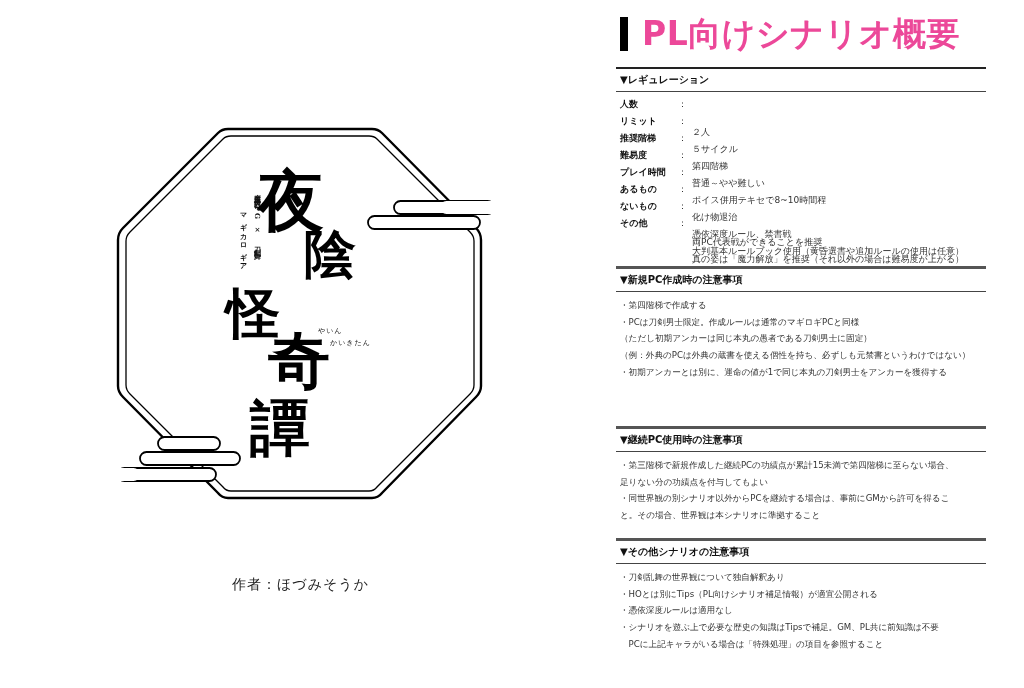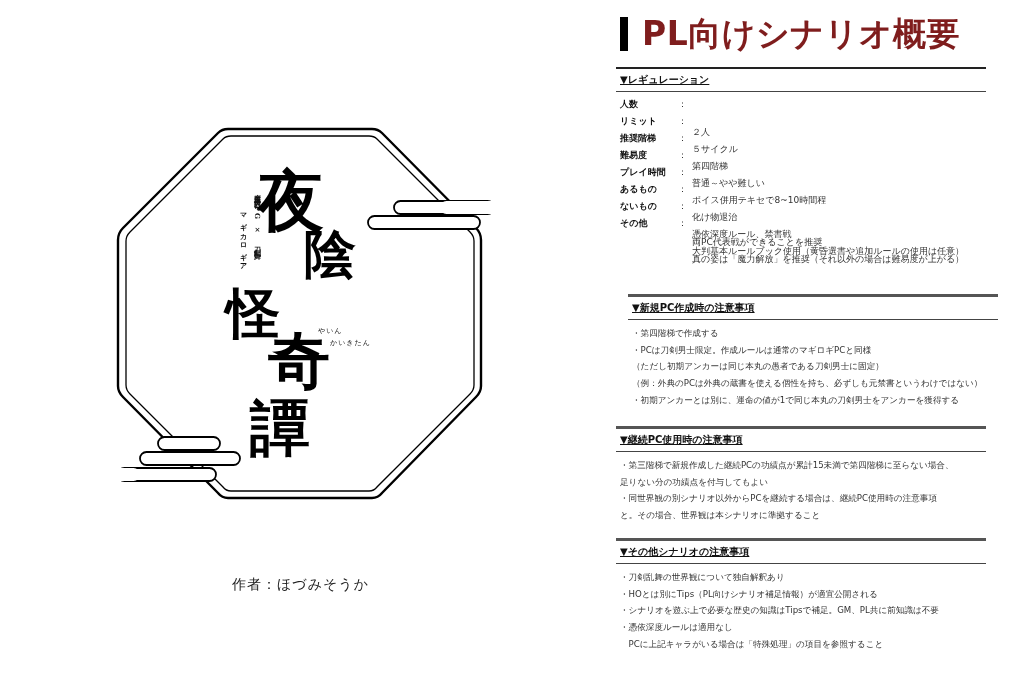--- a/index.html
+++ b/index.html
@@ -10,24 +10,24 @@
   .big-char { position:absolute; font-family:"DejaVu Serif", serif; font-weight:bold; color:#000; line-height:1; }
   .subtitle-col { position:absolute; writing-mode:vertical-rl; font-family:"DejaVu Serif", serif;
                   font-size:7px; font-weight:bold; letter-spacing:2px; color:#111; }
   .ruby { position:absolute; font-size:7px; color:#111; letter-spacing:1px; }
   .author { position:absolute; left:232px; top:576px; font-size:14px; color:#222;
             font-family:"DejaVu Serif", serif; letter-spacing:1px; }
 
   .right-page { position:absolute; left:600px; top:0; width:424px; height:688px; }
   .page-title { position:absolute; left:20px; top:12px; height:44px; display:flex; align-items:center; }
   .title-bar { width:8px; height:34px; background:#000; margin-right:14px; }
-  .title-text { font-size:33px; font-weight:bold; color:#7f1d1d; letter-spacing:0.5px; }
+  .title-text { font-size:33px; font-weight:bold; color:#ec4899; letter-spacing:0.5px; }
   .section { position:absolute; left:16px; width:370px; }
   .sec-head { border-top:2px solid #222; border-bottom:1.5px solid #444; height:22px; display:flex;
-              align-items:center; font-size:10px; font-weight:bold; color:#111; padding-left:4px;text-decoration:underline; }
+              align-items:center; font-size:10px; font-weight:bold; color:#111; padding-left:4px; }
   .sec-head.gray { border-top:3px solid #555; }
   .reg-table { margin-top:6px; }
   .reg-row { display:flex; font-size:9px; height:17px; color:#333; }
   .reg-key { width:58px; padding-left:4px; font-weight:bold; color:#111; }
   .reg-colon { width:14px; color:#333; }
   .reg-val { flex:1; white-space:nowrap;margin-top:28px; }
   .reg-cont { padding-left:76px; font-size:9px; height:17px; display:flex; align-items:center; color:#333; white-space:nowrap; }
   .notes { margin-top:6px; }
   .note { font-size:8.6px; color:#333; height:16.6px; display:flex; align-items:center; padding-left:4px; white-space:nowrap; }
 </style>
@@ -117,44 +117,44 @@
       <div class="reg-row">
           <span class="reg-key">その他</span>
           <span class="reg-colon">：</span>
           <span class="reg-val">大判基本ルールブック使用（黄昏選書や追加ルールの使用は任意）</span>
         </div>
       <div class="reg-cont">両PC代表戦ができることを推奨</div>
       <div class="reg-cont">真の姿は「魔力解放」を推奨（それ以外の場合は難易度が上がる）</div>
     </div>
   </div>
 
-  <div class="section" style="top:294px;margin-left:12px;">
+  <div class="section" style="top:266px;">
     <div class="sec-head gray">▼新規PC作成時の注意事項</div>
     <div class="notes">
       <div class="note">・第四階梯で作成する</div>
       <div class="note">・PCは刀剣男士限定。作成ルールは通常のマギロギPCと同様</div>
       <div class="note">（ただし初期アンカーは同じ本丸の愚者である刀剣男士に固定）</div>
       <div class="note">（例：外典のPCは外典の蔵書を使える個性を持ち、必ずしも元禁書というわけではない）</div>
       <div class="note">・初期アンカーとは別に、運命の値が1で同じ本丸の刀剣男士をアンカーを獲得する</div>
     </div>
   </div>
 
   <div class="section" style="top:426px;">
     <div class="sec-head gray">▼継続PC使用時の注意事項</div>
     <div class="notes">
       <div class="note">・第三階梯で新規作成した継続PCの功績点が累計15未満で第四階梯に至らない場合、</div>
       <div class="note">足りない分の功績点を付与してもよい</div>
-      <div class="note">・同世界観の別シナリオ以外からPCを継続する場合は、継続PC使用時の注意事項</div>
+      <div class="note">・同世界観の別シナリオ以外からPCを継続する場合は、事前にGMから許可を得るこ</div>
       <div class="note">と。その場合、世界観は本シナリオに準拠すること</div>
     </div>
   </div>
 
   <div class="section" style="top:538px;">
     <div class="sec-head gray">▼その他シナリオの注意事項</div>
     <div class="notes">
       <div class="note">・刀剣乱舞の世界観について独自解釈あり</div>
       <div class="note">・HOとは別にTips（PL向けシナリオ補足情報）が適宜公開される</div>
+      <div class="note">・憑依深度ルールは適用なし</div>
       <div class="note">・シナリオを遊ぶ上で必要な歴史の知識はTipsで補足。GM、PL共に前知識は不要</div>
-      <div class="note">・憑依深度ルールは適用なし</div>
       <div class="note">　PCに上記キャラがいる場合は「特殊処理」の項目を参照すること</div>
     </div>
   </div>
 </div>
 
 </body></html>

